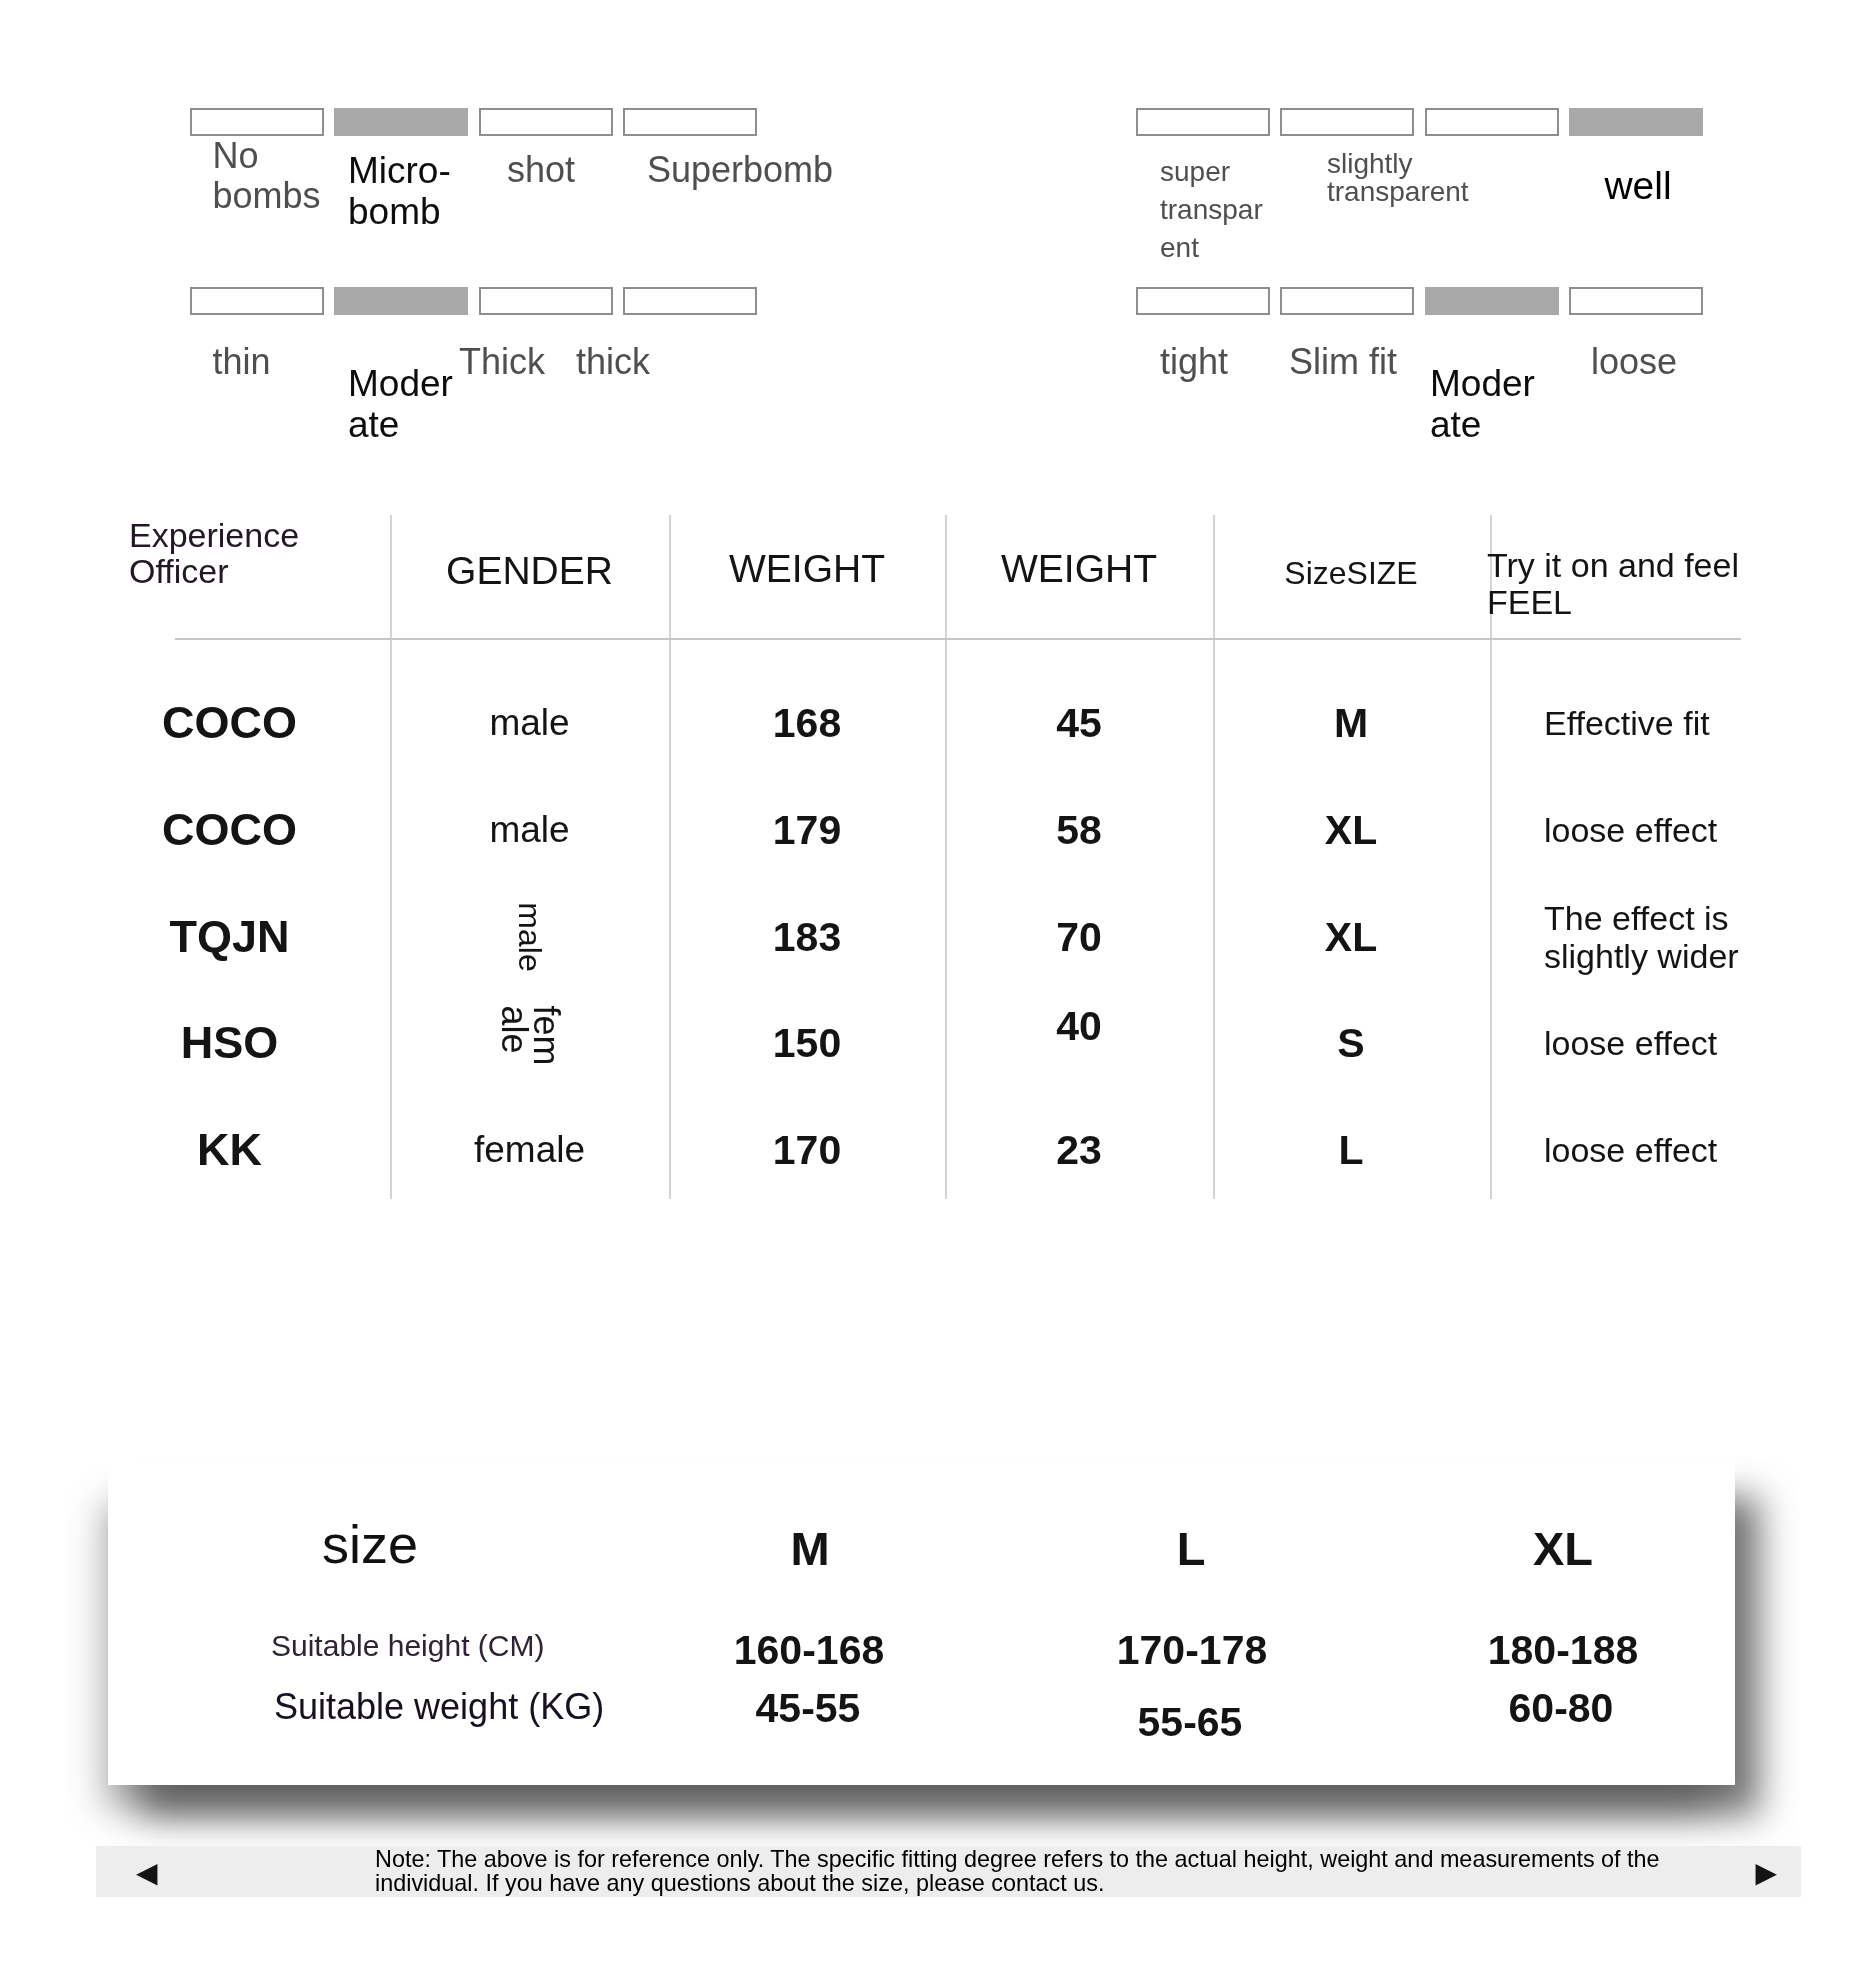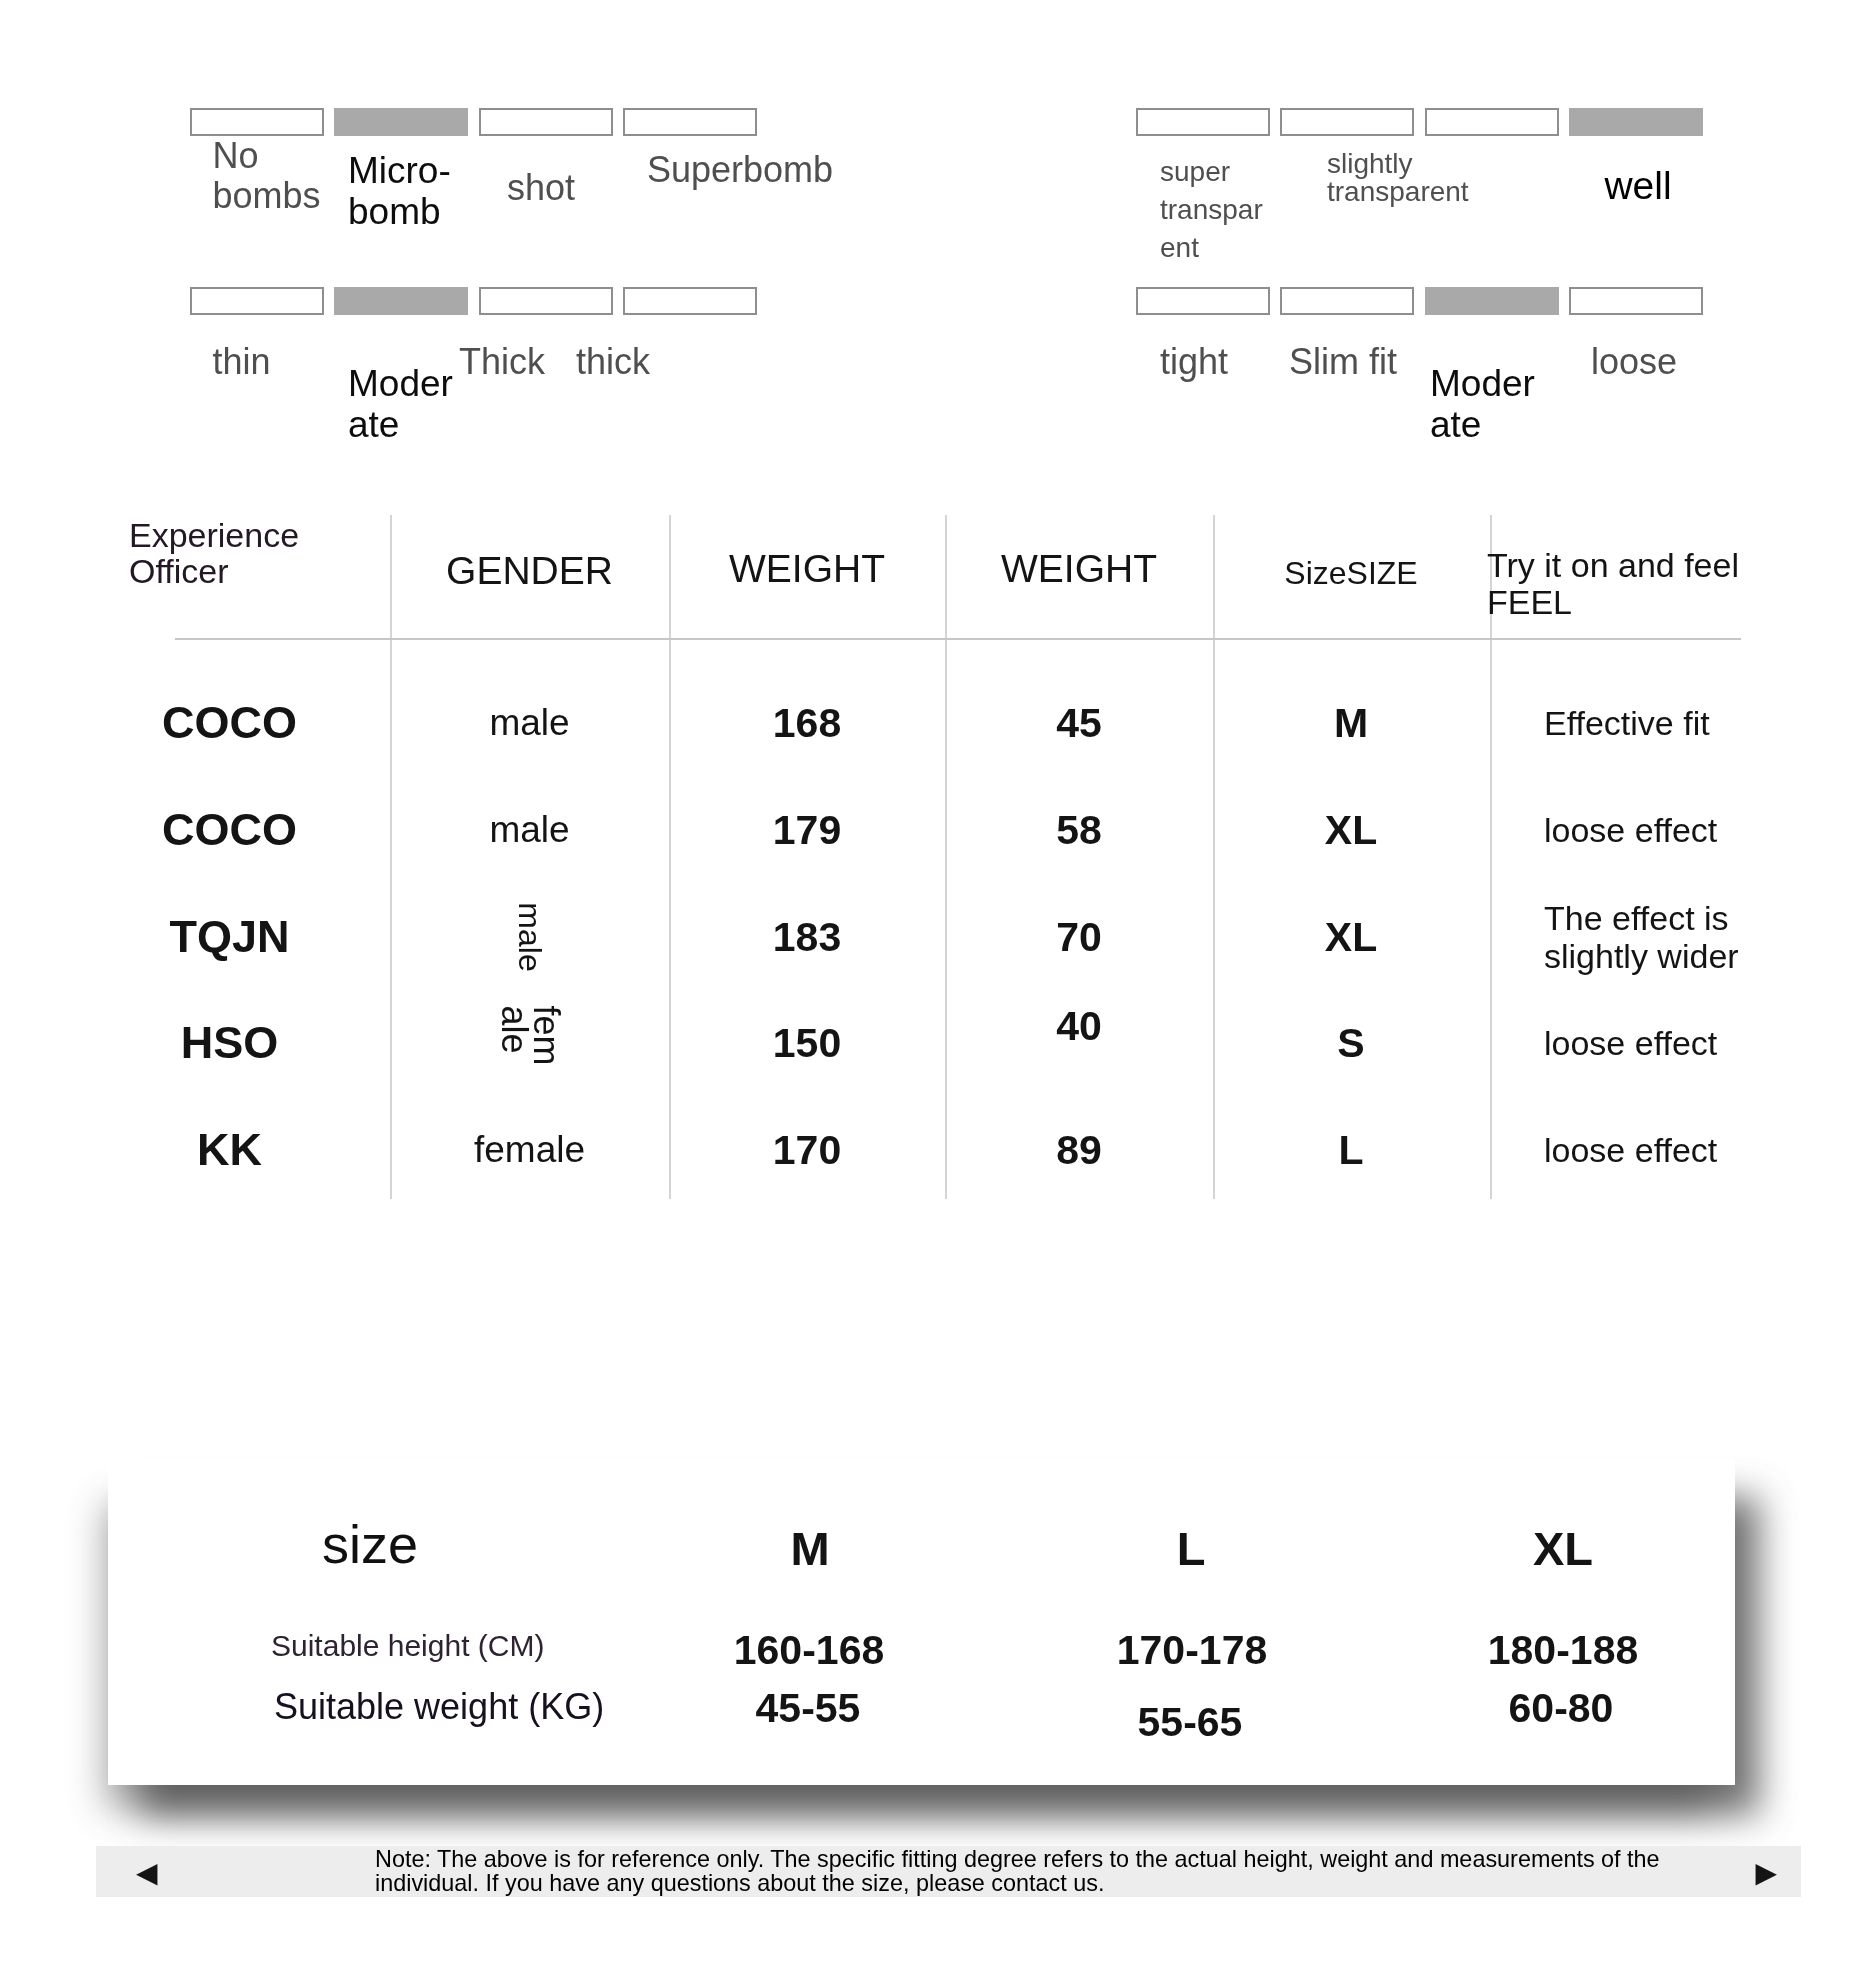--- a/index.html
+++ b/index.html
@@ -67,21 +67,21 @@
 
   <div class="scale-group" style="left:190px; top:108px;">
     <div class="boxes">
       <div class="box"></div>
       <div class="box filled"></div>
       <div class="box"></div>
       <div class="box"></div>
     </div>
     <span class="slabel lb-wrap" style="left:22.5px; top:28px; width:112px;">No bombs</span>
     <span class="slabel lb-wrap lb-bold" style="left:158px; top:42px; width:117px; overflow-wrap:break-word;">Micro-bomb</span>
-    <span class="slabel" style="left:317px; top:60px;">shot</span>
+    <span class="slabel" style="left:317px; top:42px;">shot</span>
     <span class="slabel" style="left:457px; top:42px;">Superbomb</span>
   </div>
 
   <div class="scale-group" style="left:190px; top:287px;">
     <div class="boxes">
       <div class="box"></div>
       <div class="box filled"></div>
       <div class="box"></div>
       <div class="box"></div>
     </div>
@@ -165,21 +165,21 @@
     <div class="cell cHeight" style="top:1043px;">150</div>
     <div class="cell cWeight" style="top:1026px;">40</div>
     <div class="cell cSize" style="top:1043px;">S</div>
     <div class="cell cFeel" style="top:1043px;">loose effect</div>
 
     <div class="cell cName" style="top:1150px;">KK</div>
     <div class="cell cGender" style="top:1150px;">
         <span>female</span>
       </div>
     <div class="cell cHeight" style="top:1150px;">170</div>
-    <div class="cell cWeight" style="top:1150px;">89</div>
+    <div class="cell cWeight" style="top:1150px;">23</div>
     <div class="cell cSize" style="top:1150px;">L</div>
     <div class="cell cFeel" style="top:1150px;">loose effect</div>
   </div>
 
 
   <div class="size-card">
     <div class="cc cc-size" style="left:262px; top:85px;">size</div>
     <div class="cc cc-sz" style="left:702px; top:89px;">M</div>
     <div class="cc cc-sz" style="left:1083px; top:89px;">L</div>
     <div class="cc cc-sz" style="left:1455px; top:89px;">XL</div>

